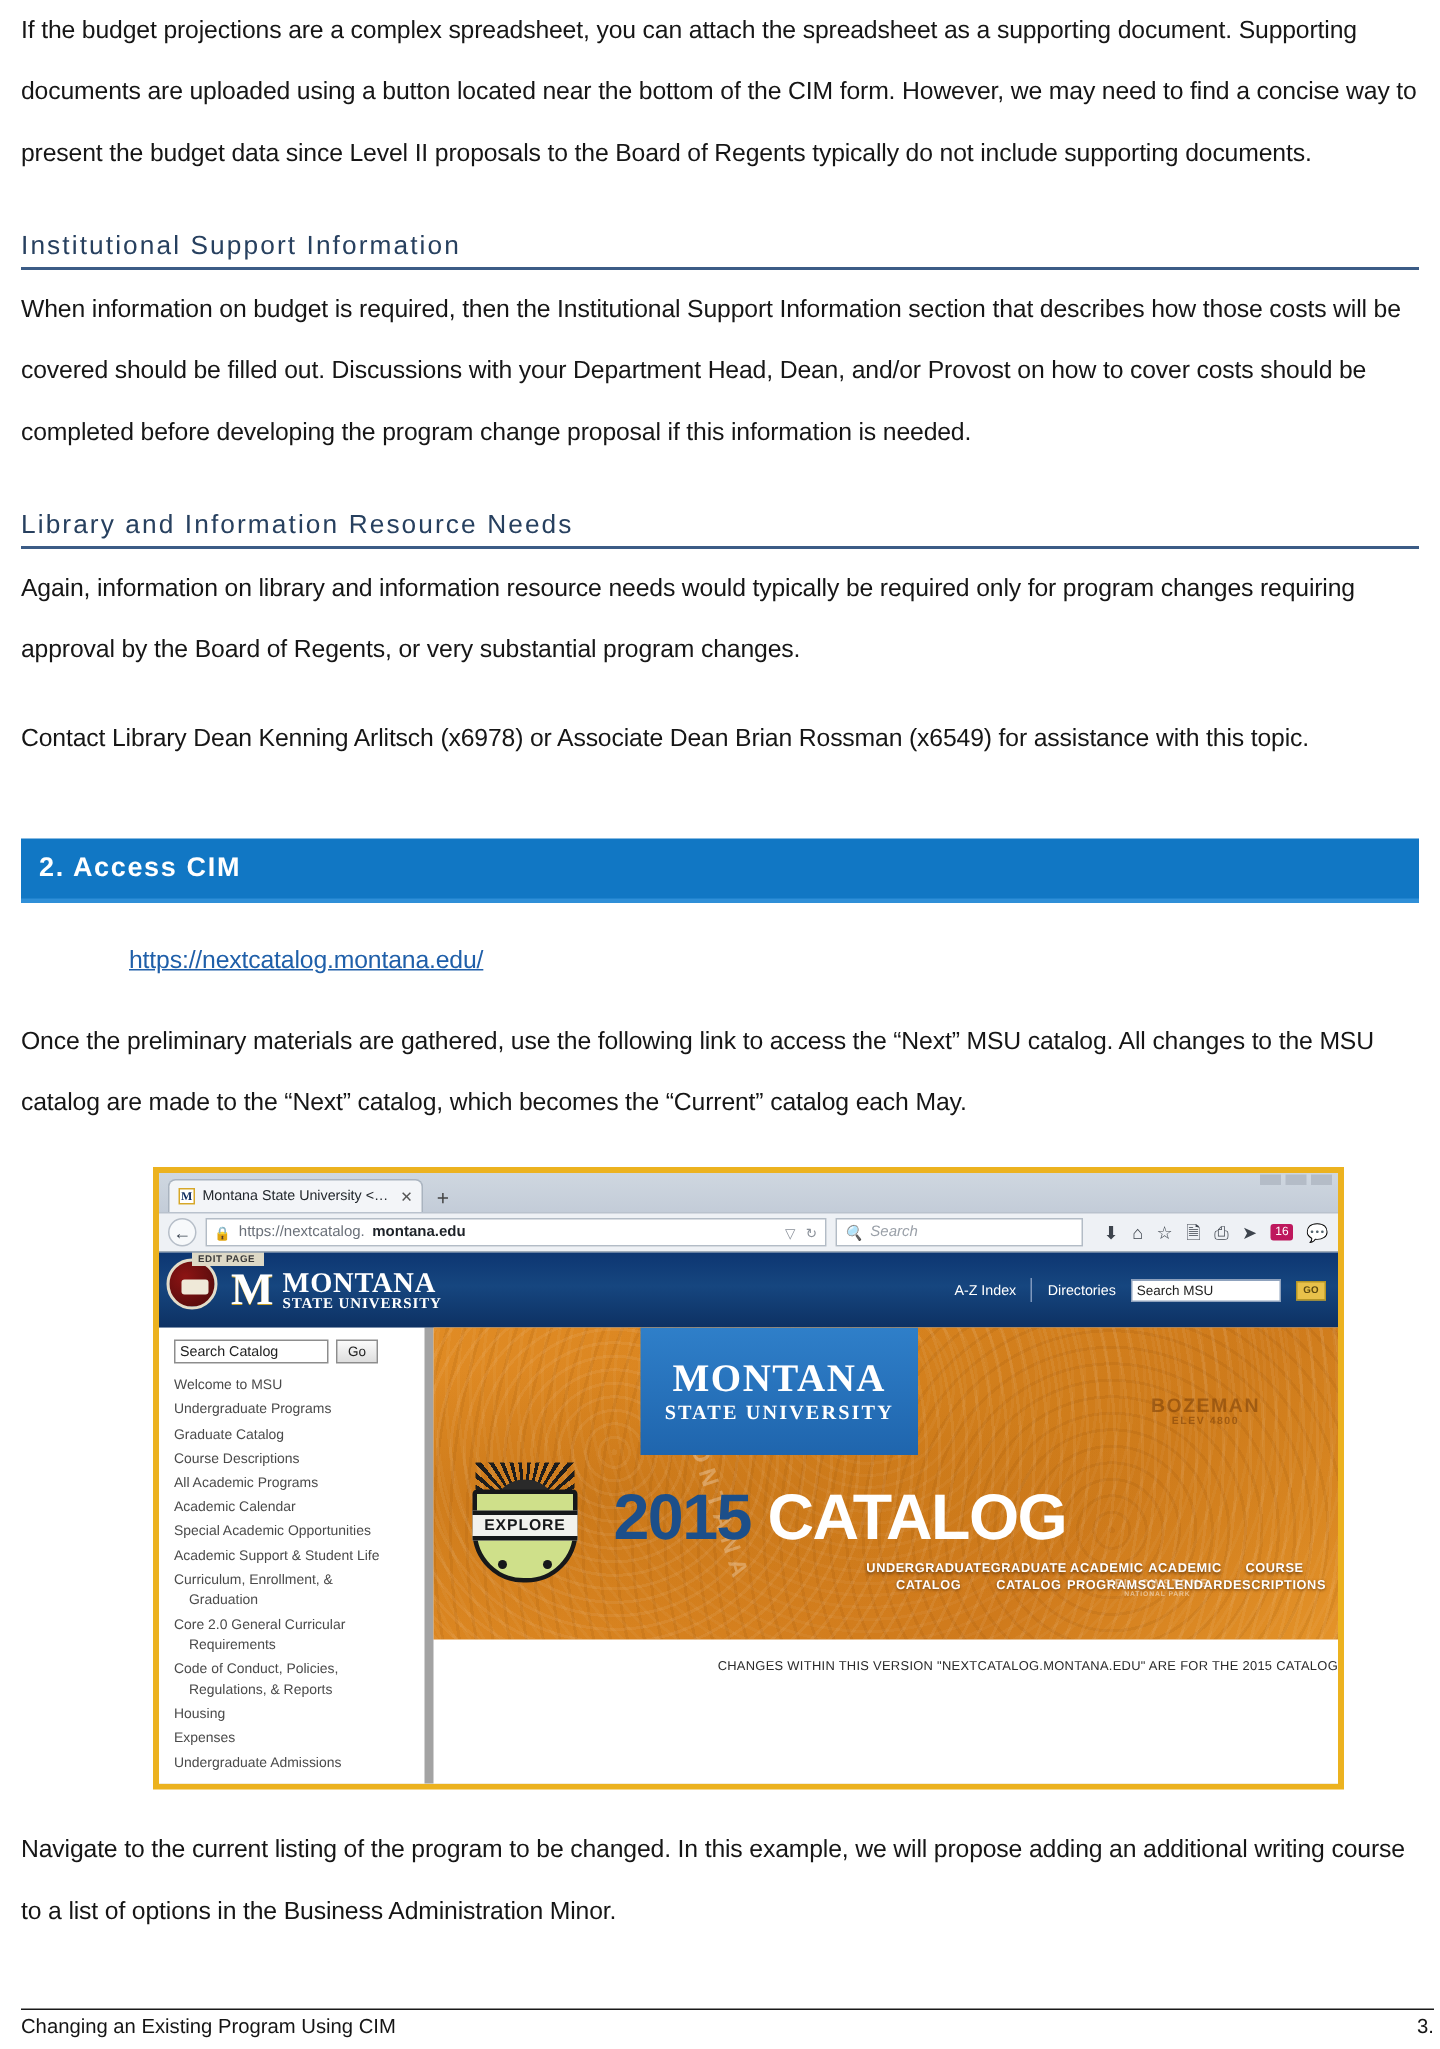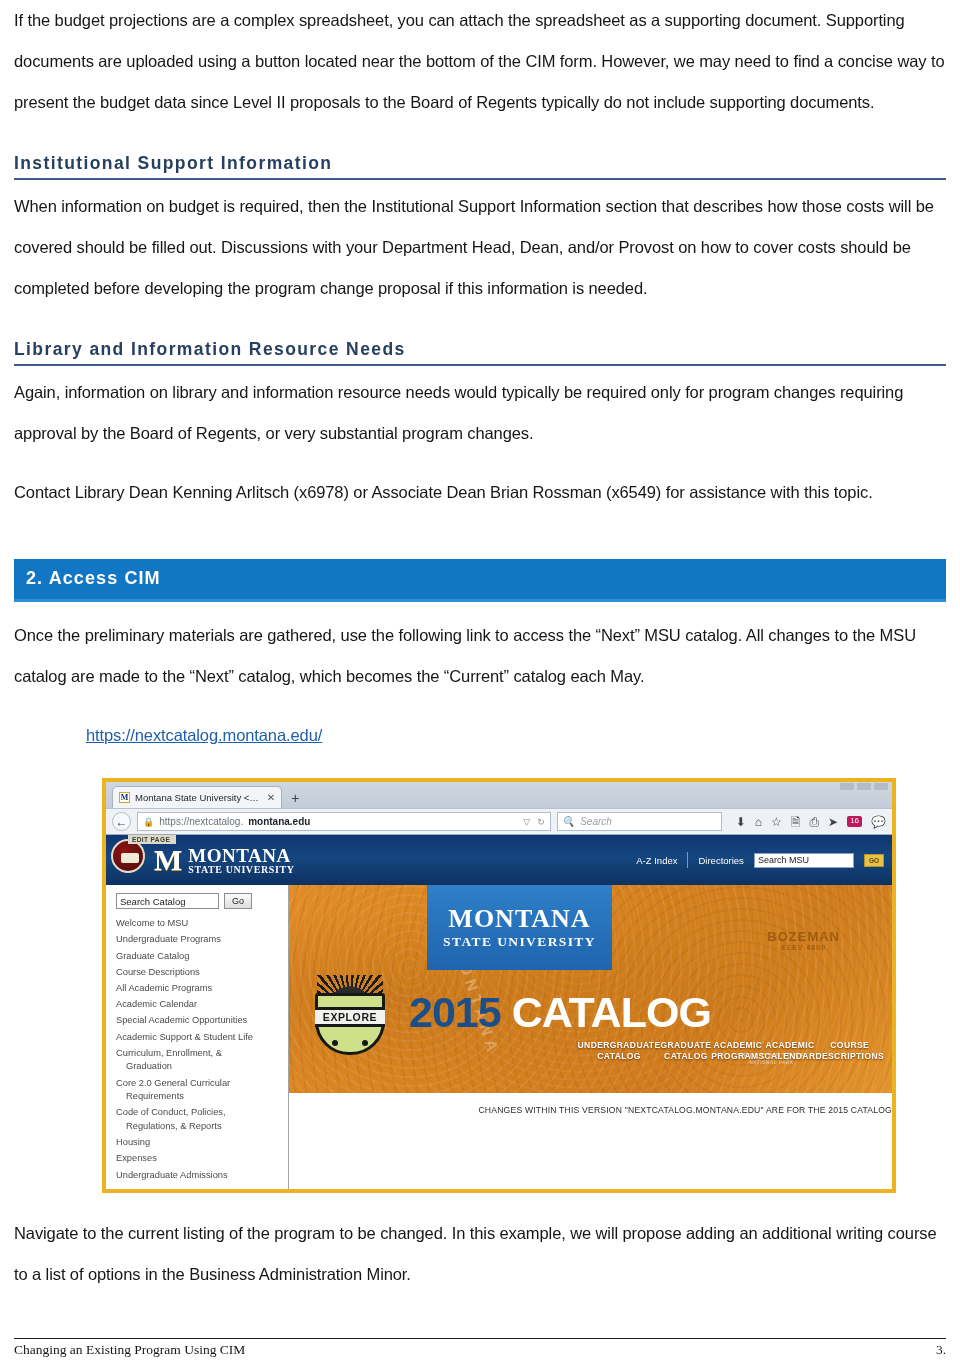--- a/index.html
+++ b/index.html
@@ -25,21 +25,21 @@
 
   
   .sec-head {
     margin-top: 30px;
     margin-bottom: 6px;
   }
   .sec-head .title {
     font-size: 17.5px;
     letter-spacing: 1.4px;
     color: #27405f;
-    font-weight: 700;
+    font-weight: 400;
     padding-bottom: 4px;
   }
   .sec-head .rule {
     height: 2px;
     background: #3c5c86;
     width: 100%;
   }
 
   
   .banner {
@@ -198,21 +198,21 @@
     font-size:9px; color:#222; display:flex; align-items:center; padding:0 3px;
   }
   .go-btn {
     background:#e8c14a; color:#5d4a10; font-size:6.5px; font-weight:bold;
     padding:2px 4px; border:1px solid #b59526;
   }
 
   .msu-body { background:#ffffff; display:flex; min-height: 285px; }
   .msu-side {
     width: 183px; flex:0 0 183px;
-    border-right:1px solid #a3a3a3;
+    border-right:6px solid #a3a3a3;
     padding: 8px 6px 6px 10px;
   }
   .cat-search { display:flex; gap:5px; align-items:center; margin-bottom:7px; }
   .cat-search .inp {
     width:103px; height:16px; border:1px solid #8d8d8d; background:#fff;
     font-size:9.5px; color:#222; display:flex; align-items:center; padding:0 3px;
   }
   .cat-search .go {
     width:28px; height:16px;
     background: linear-gradient(#fbfbfb,#dedede);
@@ -310,21 +310,21 @@
     letter-spacing:0.4px; line-height:10.5px;
     text-shadow: 0 1px 2px rgba(80,40,0,.8);
   }
   .cat-note {
     padding: 12px 0 14px 10px;
     font-size:8.6px; color:#2a2a2a; letter-spacing:0.2px;text-align:right;
   }
 
   
   .footer {
-    position:absolute; left:14px; right:14px; bottom:8px;font-family:Liberation Serif, serif;
+    position:absolute; left:14px; right:4px; bottom:8px;
   }
   .footer .rule { height:1.5px; background:#1a1a1a; margin-bottom:3px; }
   .footer .row { display:flex; align-items:baseline; font-size:13.5px; color:#151515; }
   .footer .pg { margin-left:auto; }
 </style>
 </head>
 <body>
 
 <div class="page">
 
@@ -338,23 +338,23 @@
 
   <div class="sec-head">
     <div class="title">Library and Information Resource Needs</div>
     <div class="rule"></div>
   </div>
   <p class="body-text pad-top-8">Again, information on library and information resource needs would typically be required only for program changes requiring approval by the Board of Regents, or very substantial program changes.</p>
   <p class="body-text" style="margin-top:18px;">Contact Library Dean Kenning Arlitsch (x6978) or Associate Dean Brian Rossman (x6549) for assistance with this topic.</p>
 
   <div class="banner">2. Access CIM</div>
 
+  <p class="body-text indent" style="margin-top:18px;"><a class="link" href="#">https://nextcatalog.montana.edu/</a></p>
+
   <p class="body-text" style="margin-top:13px;">Once the preliminary materials are gathered, use the following link to access the “Next” MSU catalog. All changes to the MSU catalog are made to the “Next” catalog, which becomes the “Current” catalog each May.</p>
-
-  <p class="body-text indent" style="margin-top:18px;"><a class="link" href="#">https://nextcatalog.montana.edu/</a></p>
 
 
   <div class="figure">
     <div class="browser">
 
       <div class="tabstrip">
         <div class="tab">
           <span class="favicon">M</span>
           <span>Montana State University &lt;…</span>
           <span class="tabclose">✕</span>

